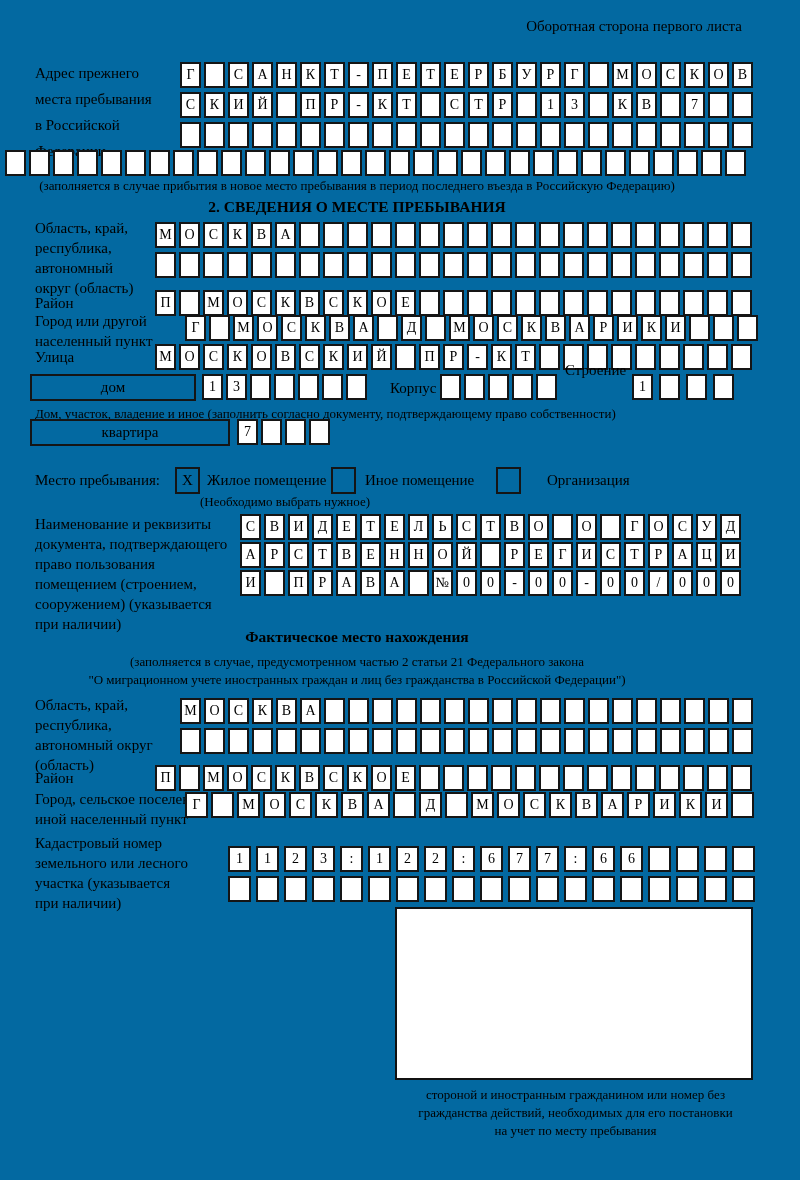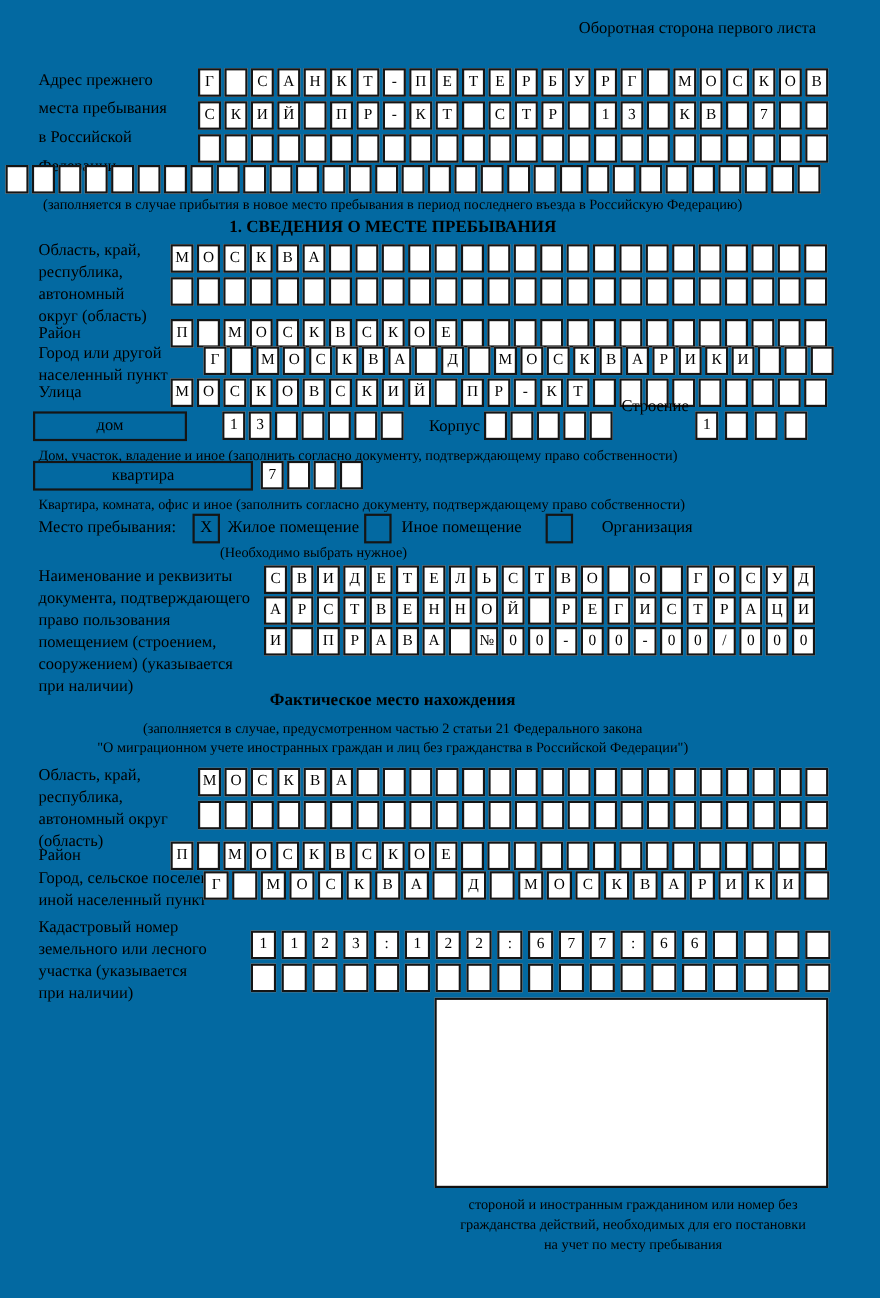--- a/index.html
+++ b/index.html
@@ -143,21 +143,21 @@
       <span class="cell"></span>
       <span class="cell"></span>
       <span class="cell"></span>
       <span class="cell"></span>
       <span class="cell"></span>
       <span class="cell"></span>
       <span class="cell"></span>
     </div>
   <div class="abs note center" style="top:178px">(заполняется в случае прибытия в новое место пребывания в период последнего въезда в Российскую Федерацию)</div>
 
-  <div class="abs title center" style="top:198px">1. СВЕДЕНИЯ О МЕСТЕ ПРЕБЫВАНИЯ</div>
+  <div class="abs title center" style="top:198px">2. СВЕДЕНИЯ О МЕСТЕ ПРЕБЫВАНИЯ</div>
 
   <div class="abs lbl" style="left:35px;top:218px">
       <div>Область, край,</div>
       <div>республика,</div>
       <div>автономный</div>
       <div>округ (область)</div>
     </div>
   <div class="abs cells" style="left:155px;top:222px">
       <span class="cell">М</span>
       <span class="cell">О</span>
@@ -295,21 +295,21 @@
       <span class="cell"></span>
       <span class="cell"></span>
       <span class="cell"></span>
       <span class="cell"></span>
       <span class="cell"></span>
       <span class="cell"></span>
       <span class="cell"></span>
       <span class="cell"></span>
     </div>
 
-  <div class="abs bigbox" style="left:30px;top:374px;width:140px">дом</div>
+  <div class="abs bigbox" style="left:30px;top:374px;width:166px">дом</div>
   <div class="abs cells" style="left:202px;top:374px">
       <span class="cell">1</span>
       <span class="cell">3</span>
       <span class="cell"></span>
       <span class="cell"></span>
       <span class="cell"></span>
       <span class="cell"></span>
       <span class="cell"></span>
     </div>
   <div class="abs lbl" style="left:390px;top:378px">Корпус</div>
@@ -329,21 +329,20 @@
     </div>
   <div class="abs note" style="left:35px;top:406px">Дом, участок, владение и иное (заполнить согласно документу, подтверждающему право собственности)</div>
 
   <div class="abs bigbox" style="left:30px;top:419px;width:200px">квартира</div>
   <div class="abs cells" style="left:237px;top:419px">
       <span class="cell">7</span>
       <span class="cell"></span>
       <span class="cell"></span>
       <span class="cell"></span>
     </div>
-  <div class="abs note" style="left:35px;top:451px">Квартира, комната, офис и иное (заполнить согласно документу, подтверждающему право собственности)</div>
 
   <div class="abs lbl" style="left:35px;top:470px">Место пребывания:</div>
   <div class="abs chk" style="left:175px;top:467px">X</div>
   <div class="abs lbl" style="left:207px;top:470px">Жилое помещение</div>
   <div class="abs chk" style="left:331px;top:467px"></div>
   <div class="abs lbl" style="left:365px;top:470px">Иное помещение</div>
   <div class="abs chk" style="left:496px;top:467px"></div>
   <div class="abs lbl" style="left:547px;top:470px">Организация</div>
   <div class="abs note" style="left:200px;top:494px">(Необходимо выбрать нужное)</div>
 

